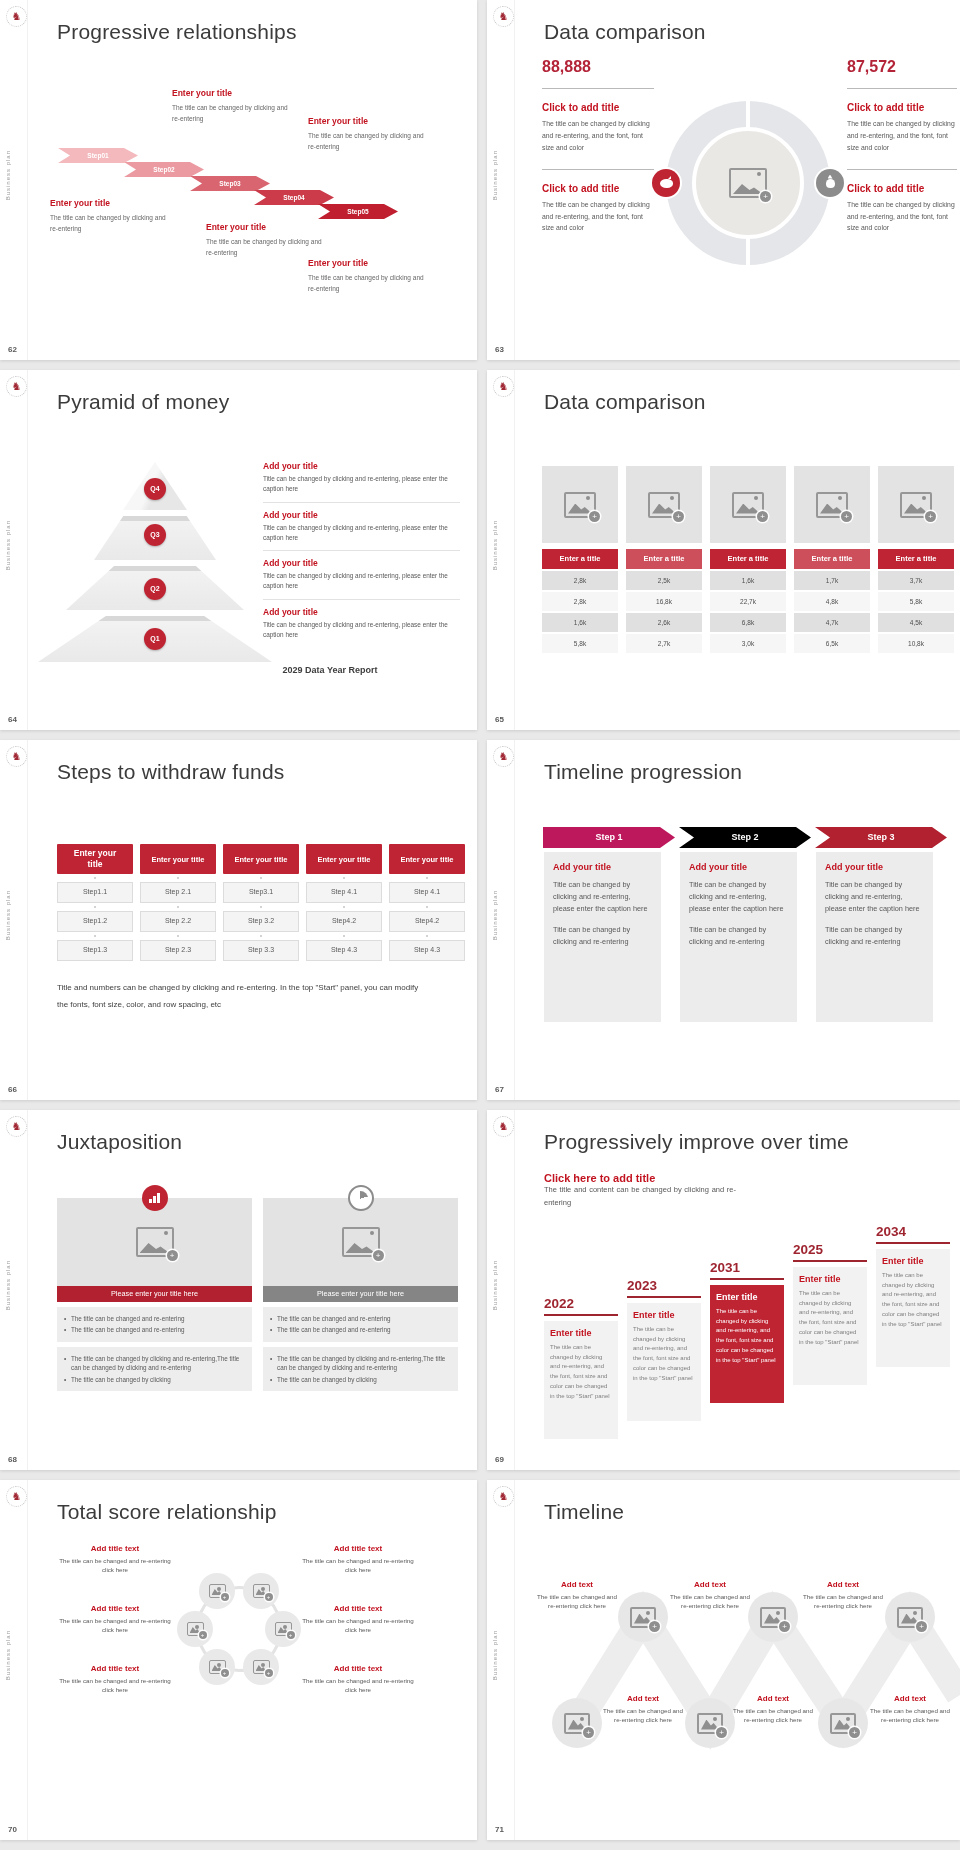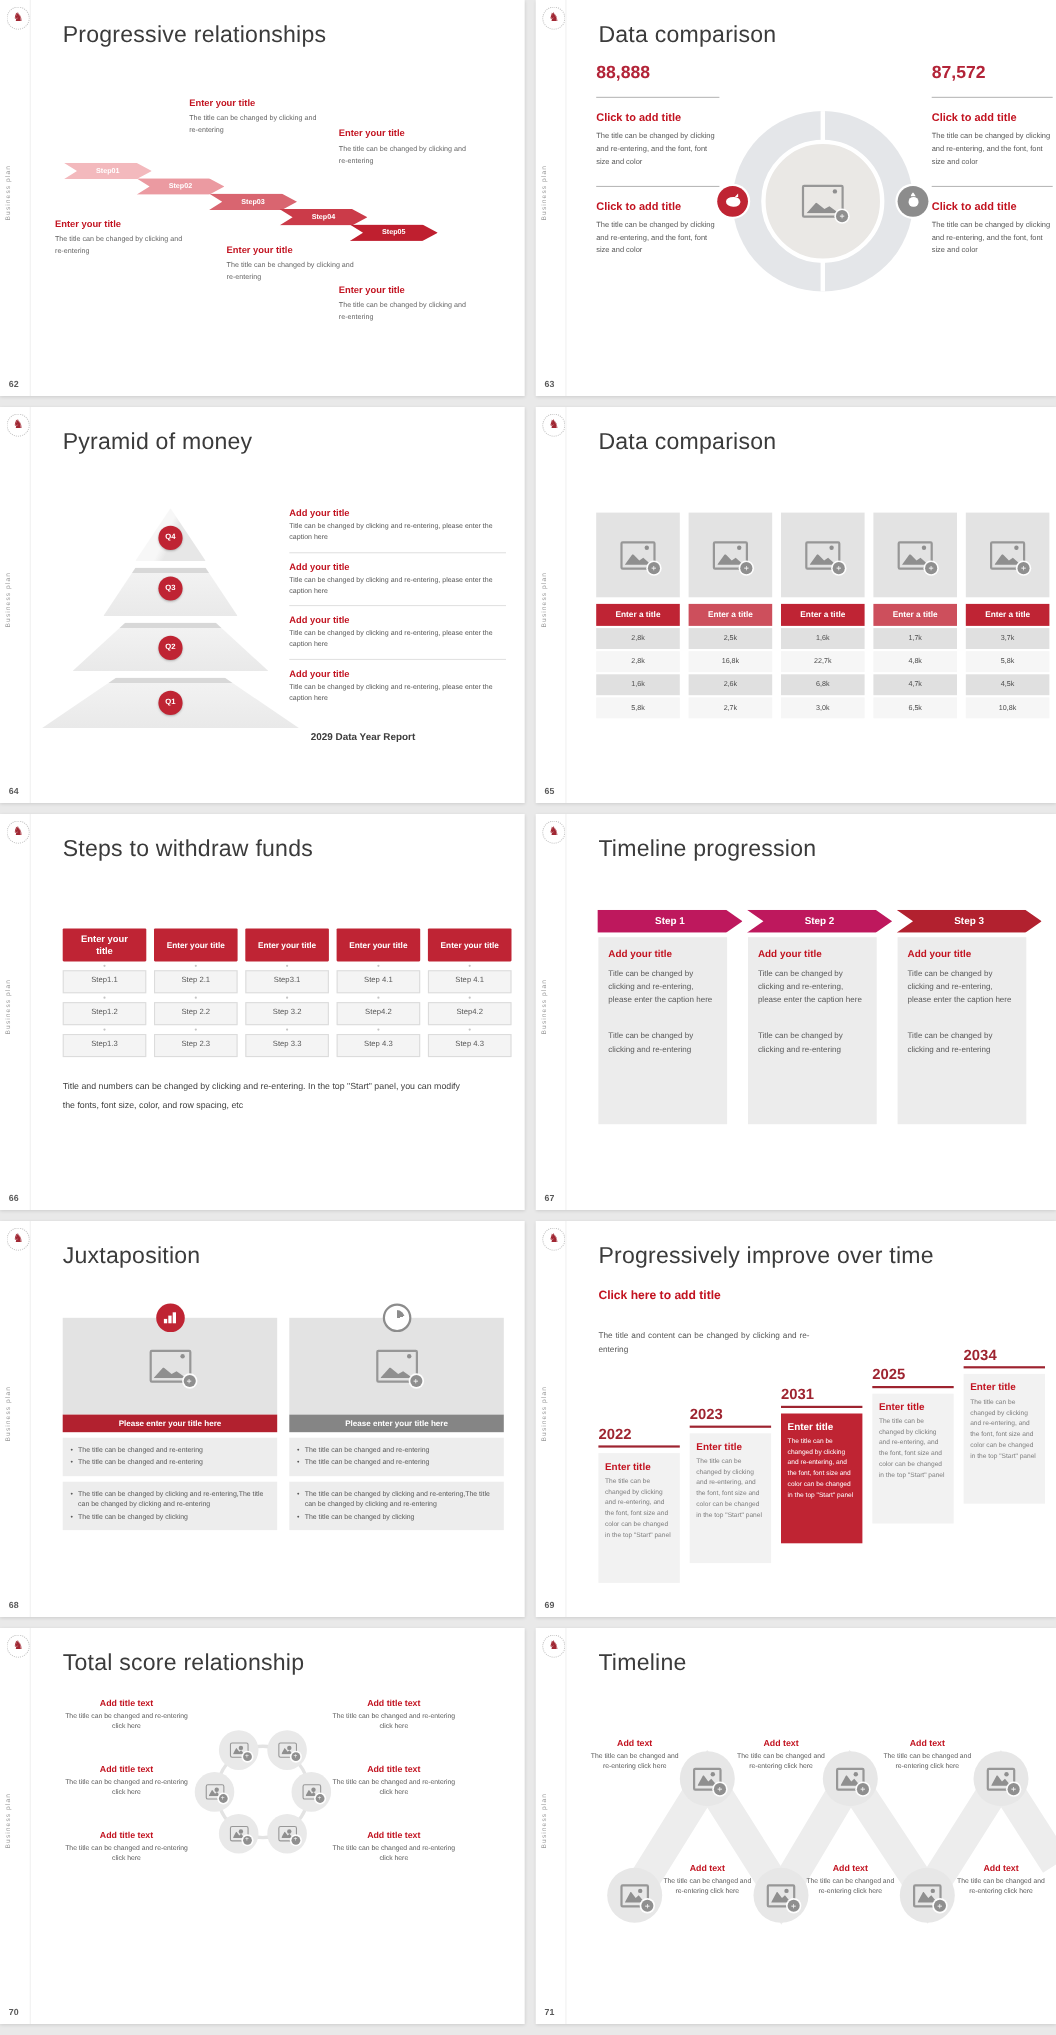--- a/index.html
+++ b/index.html
@@ -57,29 +57,29 @@
   .hb0{font-size:8.5px;padding:0 13px;line-height:1.25;}
   .sbox{height:19px;margin-top:8px;background:#f4f4f4;border:1px solid #dcdcdc;font-size:7px;color:#595959;text-align:center;line-height:18px;position:relative;}
   .sbox::before{content:"";position:absolute;top:-6px;left:50%;margin-left:-1px;width:2px;height:2px;background:#c4c4c4;border-radius:50%;}
   
   .ban{position:absolute;top:87px;width:132px;height:21px;color:#fff;font-weight:700;font-size:9px;text-align:center;line-height:21px;}
   .ban.first{clip-path:polygon(0 0,117px 0,132px 50%,117px 100%,0 100%);}
   .ban.tail{clip-path:polygon(0 0,117px 0,132px 50%,117px 100%,0 100%,15px 50%);}
   .tpan{position:absolute;top:112px;width:117px;height:170px;background:#ececec;padding:10px 9px;box-sizing:border-box;}
   .tpan .t{font-size:9px;margin-bottom:7px;}
   .tpan .b{font-size:7.3px;line-height:1.62;color:#595959;}
-  .tpan .b2{margin-top:22px;}
+  .tpan .b2{margin-top:10px;}
   
   .card{position:absolute;top:88px;width:195px;}
   .cicon{position:absolute;top:-13px;left:50%;transform:translateX(-50%);width:26px;height:26px;border-radius:50%;display:flex;align-items:center;justify-content:center;z-index:2;}
   .bars{display:flex;align-items:flex-end;gap:1.5px;}
   .bars i{width:2.5px;background:#fff;display:block;}
   .wedge{width:15px;height:15px;border-radius:50%;background:conic-gradient(#8c8c8c 0 75deg,#fff 75deg 360deg);}
   .imgarea{height:88px;background:#e3e3e3;display:flex;align-items:center;justify-content:center;}
-  .cbar{height:16px;color:#fff;font-size:7.3px;font-weight:700;text-align:center;line-height:16px;}
+  .cbar{height:16px;color:#fff;font-size:7.3px;font-weight:400;text-align:center;line-height:16px;}
   .blist{margin-top:5px;background:#ededed;padding:5px 7px;}
   .bl{position:relative;padding-left:7px;font-size:6.3px;color:#595959;line-height:1.5;margin:2px 0;}
   .bl::before{content:"•";position:absolute;left:0;top:0;color:#595959;}
   
   .ycol{position:absolute;width:74px;}
   .yr{font-size:13.5px;font-weight:700;color:#9e2430;padding-bottom:3px;border-bottom:2px solid #9e2430;}
   .ybox{margin-top:5px;background:#f2f2f2;padding:7px 6px;height:118px;box-sizing:border-box;}
   .ybox .t{font-size:9px;}
   .ybox .b{margin-top:5px;font-size:6px;line-height:1.62;color:#7f7f7f;}
   .ybox.hot{background:#bf2433;}
@@ -319,21 +319,21 @@
     <div style="position:absolute;left:57px;top:240px;width:362px;font-size:8px;color:#404040;line-height:2.1">Title and numbers can be changed by clicking and re-entering. In the top "Start" panel, you can modify the fonts, font size, color, and row spacing, etc</div>
   </div>
 
   <div class="slide">
     <div class="edge"></div>
     <span class="logo">♞</span>
     <span class="vt">Business plan</span>
     <span class="pnum">67</span>
     <div class="stitle">Timeline progression</div>
     <div class="ban first" style="left:56px;background:#be185d">Step 1</div>
-    <div class="ban tail" style="left:192px;background:#be185d">Step 2</div>
+    <div class="ban tail" style="left:192px;background:#000000">Step 2</div>
     <div class="ban tail" style="left:328px;background:#b2212f">Step 3</div>
     <div class="tpan" style="left:57px">
       <div class="t rt">Add your title</div>
       <div class="b">Title can be changed by clicking and re-entering, please enter the caption here</div>
       <div class="b b2">Title can be changed by clicking and re-entering</div>
     </div>
     <div class="tpan" style="left:193px">
       <div class="t rt">Add your title</div>
       <div class="b">Title can be changed by clicking and re-entering, please enter the caption here</div>
       <div class="b b2">Title can be changed by clicking and re-entering</div>
@@ -396,21 +396,21 @@
   </div>
 
   <div class="slide">
     <div class="edge"></div>
     <span class="logo">♞</span>
     <span class="vt">Business plan</span>
     <span class="pnum">69</span>
     <div class="stitle">Progressively improve over time</div>
     <div style="position:absolute;left:57px;top:62px;width:192px">
       <div class="rt" style="font-size:11px">Click here to add title</div>
-      <div style="margin-top:24px;font-size:7.5px;line-height:1.7;color:#595959;text-align:justify">The title and content can be changed by clicking and re-entering</div>
+      <div style="margin-top:0;font-size:7.5px;line-height:1.7;color:#595959;text-align:justify">The title and content can be changed by clicking and re-entering</div>
     </div>
     <div class="ycol" style="left:57px;top:186px">
       <div class="yr">2022</div>
       <div class="ybox">
         <div class="t rt">Enter title</div>
         <div class="b">The title can be changed by clicking and re-entering, and the font, font size and color can be changed in the top "Start" panel</div>
       </div>
     </div>
     <div class="ycol" style="left:140px;top:168px">
       <div class="yr">2023</div>

